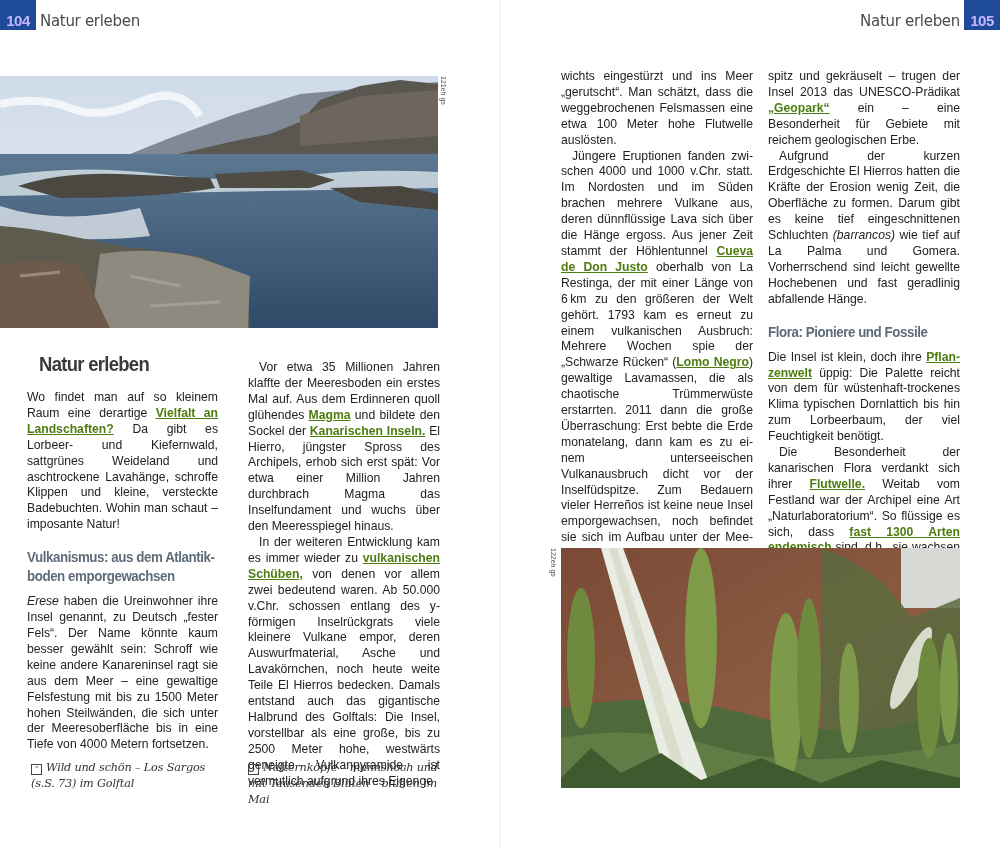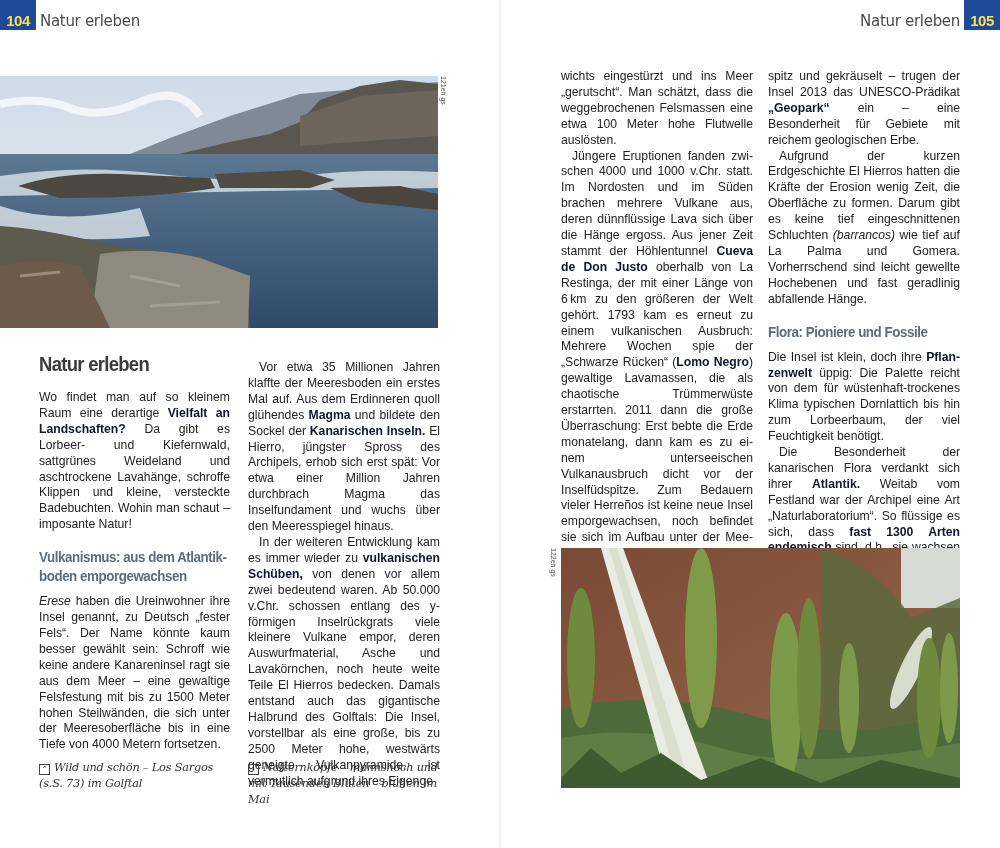--- a/index.html
+++ b/index.html
@@ -8,21 +8,21 @@
     font-family: "Liberation Sans", sans-serif; color: #1e1e1e;
   }
   .page { position: absolute; top: 0; height: 848px; }
   .page-left { left: 0; width: 500px; }
   .page-right { left: 500px; width: 500px; }
   .gutter { position: absolute; left: 499px; top: 0; width: 2px; height: 848px; background: #f3f3f3; }
 
   
   .pgnum {
     position: absolute; top: 0; height: 30px; width: 36px;
-    background: #1f4a9a; color: #fde047; font-weight: bold;
+    background: #1f4a9a; color: #c4b5fd; font-weight: bold;
     font-family: "Liberation Sans", sans-serif; font-size: 15px;
     display: flex; align-items: flex-end; justify-content: center;
     padding-bottom: 1px; box-sizing: border-box; letter-spacing: -0.5px;
   }
   .pgnum-left { left: 0; }
   .pgnum-right { right: 0; }
   .run-head {
     position: absolute; top: 12px; font-size: 15px; color: #4a4a4a;
     font-family: "DejaVu Sans", sans-serif; letter-spacing: -0.3px;
   }
@@ -41,45 +41,45 @@
   .credit-coast { left: 440px; top: 76px; }
   .credit-flora { left: 550px; top: 548px; }
 
   
   .col {
     position: absolute; font-size: 12.2px; line-height: 15.9px;
     text-align: justify; hyphens: manual; color: #222;
   }
   .col p { margin: 0; }
   .col p.indent { text-indent: 11px; }
-  .col b { font-weight: bold; color: #0f172a; }
+  .col b { font-weight: bold; color: #4d7c0f; text-decoration: underline; }
   .col i { font-style: italic; }
 
-  .c1 { left: 39px; top: 390px; width: 191px; }
+  .c1 { left: 27px; top: 390px; width: 191px; }
   .c2 { left: 248px; top: 360px; width: 192px; }
   .c3 { left: 561px; top: 69px; width: 192px; }
   .c4 { left: 768px; top: 69px; width: 192px; }
 
   .h1 {
     position: absolute; left: 39px; top: 352px; font-size: 21px; font-weight: bold;
     color: #3a3a3a; font-family: "Liberation Sans", sans-serif; letter-spacing: -0.8px;
     transform: scaleX(0.88); transform-origin: left center;
   }
   .h2 {
     font-size: 15.5px; font-weight: bold; color: #5e6c7a; line-height: 19px;
     letter-spacing: -0.5px; margin: 14px 0 9px 0;
     font-family: "Liberation Sans", sans-serif;
     transform: scaleX(0.86); transform-origin: left center; width: 230px; text-align: left;
   }
 
   .caption {
     position: absolute; font-family: "DejaVu Serif", serif; font-style: italic;
     font-size: 11.3px; line-height: 16px; color: #333; letter-spacing: -0.2px;
   }
-  .cap-left { left: 39px; top: 760px; width: 200px; }
+  .cap-left { left: 31px; top: 760px; width: 200px; }
   .cap-mid { left: 248px; top: 760px; width: 200px; }
   .cap-icon {
     display: inline-block; width: 9px; height: 9px; border: 1px solid #444;
     font-style: normal; font-size: 7px; line-height: 9px; text-align: center;
     vertical-align: 0px; margin-right: 4px; font-family: "DejaVu Sans", sans-serif;
   }
 </style>
 </head>
 <body>
 
@@ -149,21 +149,21 @@
 <div class="col c3">
   <p>wichts eingestürzt und ins Meer „ge­rutscht“. Man schätzt, dass die weg­gebrochenen Felsmassen eine etwa 100 Meter hohe Flutwelle auslösten.</p>
   <p class="indent"><span>Jüngere Eruptionen fanden zwi­schen 4000 und 1000 v.Chr. statt. Im Nordosten und im Süden brachen mehrere Vulkane aus, deren dünn­flüssige Lava sich über die Hänge er­goss. Aus jener Zeit stammt der Höh­lentunnel </span><b>Cueva de Don Justo</b><span> ober­halb von La Restinga, der mit einer Länge von 6 km zu den größeren der Welt gehört. 1793 kam es erneut zu einem vulkanischen Ausbruch: Meh­rere Wochen spie der „Schwarze Rü­cken“ (</span><b>Lomo Negro</b><span>) gewaltige La­vamassen, die als chaotische Trüm­merwüste erstarrten. 2011 dann die große Überraschung: Erst bebte die Erde monatelang, dann kam es zu ei­nem unterseeischen Vulkanausbruch dicht vor der Inselfüdspitze. Zum Be­dauern vieler Herreños ist keine neue Insel emporgewachsen, noch befin­det sie sich im Aufbau unter der Mee­resoberfläche. Auf dem Land, speziell im Inselfüden, ist freilich genug Fan­tastisches zu bestaunen: El Hierros Lavaformationen – wulstig und fladig,</span></p>
 </div>
 
 <div class="col c4">
   <p><span>spitz und gekräuselt – trugen der In­sel 2013 das UNESCO-Prädikat </span><b>„Geo­park“</b><span> ein – eine Besonderheit für Ge­biete mit reichem geologischen Erbe.</span></p>
   <p class="indent"><span>Aufgrund der kurzen Erdgeschichte El Hierros hatten die Kräfte der Erosi­on wenig Zeit, die Oberfläche zu for­men. Darum gibt es keine tief einge­schnittenen Schluchten </span><i>(barrancos)</i><span> wie tief auf La Palma und Gomera. Vorherrschend sind leicht gewellte Hochebenen und fast geradlinig ab­fallende Hänge.</span></p>
   <div class="h2">Flora: Pioniere und Fossile</div>
   <p><span>Die Insel ist klein, doch ihre </span><b>Pflan­zenwelt</b><span> üppig: Die Palette reicht von dem für wüstenhaft-trockenes Kli­ma typischen Dornlattich bis hin zum Lorbeerbaum, der viel Feuchtigkeit benötigt.</span></p>
-  <p class="indent"><span>Die Besonderheit der kanarischen Flora verdankt sich ihrer </span><b>Atlantik.</b><span> Weitab vom Festland war der Archi­pel eine Art „Naturlaboratorium“. So flüssige es sich, dass </span><b>fast 1300 Arten endemisch</b><span> sind, d.h., sie wachsen nur hier, nirgends sonst auf der Welt. In Millionen von Jahren keimten sie</span></p>
+  <p class="indent"><span>Die Besonderheit der kanarischen Flora verdankt sich ihrer </span><b>Flutwelle.</b><span> Weitab vom Festland war der Archi­pel eine Art „Naturlaboratorium“. So flüssige es sich, dass </span><b>fast 1300 Arten endemisch</b><span> sind, d.h., sie wachsen nur hier, nirgends sonst auf der Welt. In Millionen von Jahren keimten sie</span></p>
 </div>
 
 <div class="credit credit-flora">122eh gs</div>
 <div class="photo photo-flora">
   <svg viewBox="0 0 399 240" preserveAspectRatio="none">
     <defs>
       <linearGradient id="slope" x1="0" y1="0" x2="1" y2="1">
         <stop offset="0" stop-color="#7a4a36"></stop>
         <stop offset="0.6" stop-color="#8b5b42"></stop>
         <stop offset="1" stop-color="#5c5a3c"></stop>

